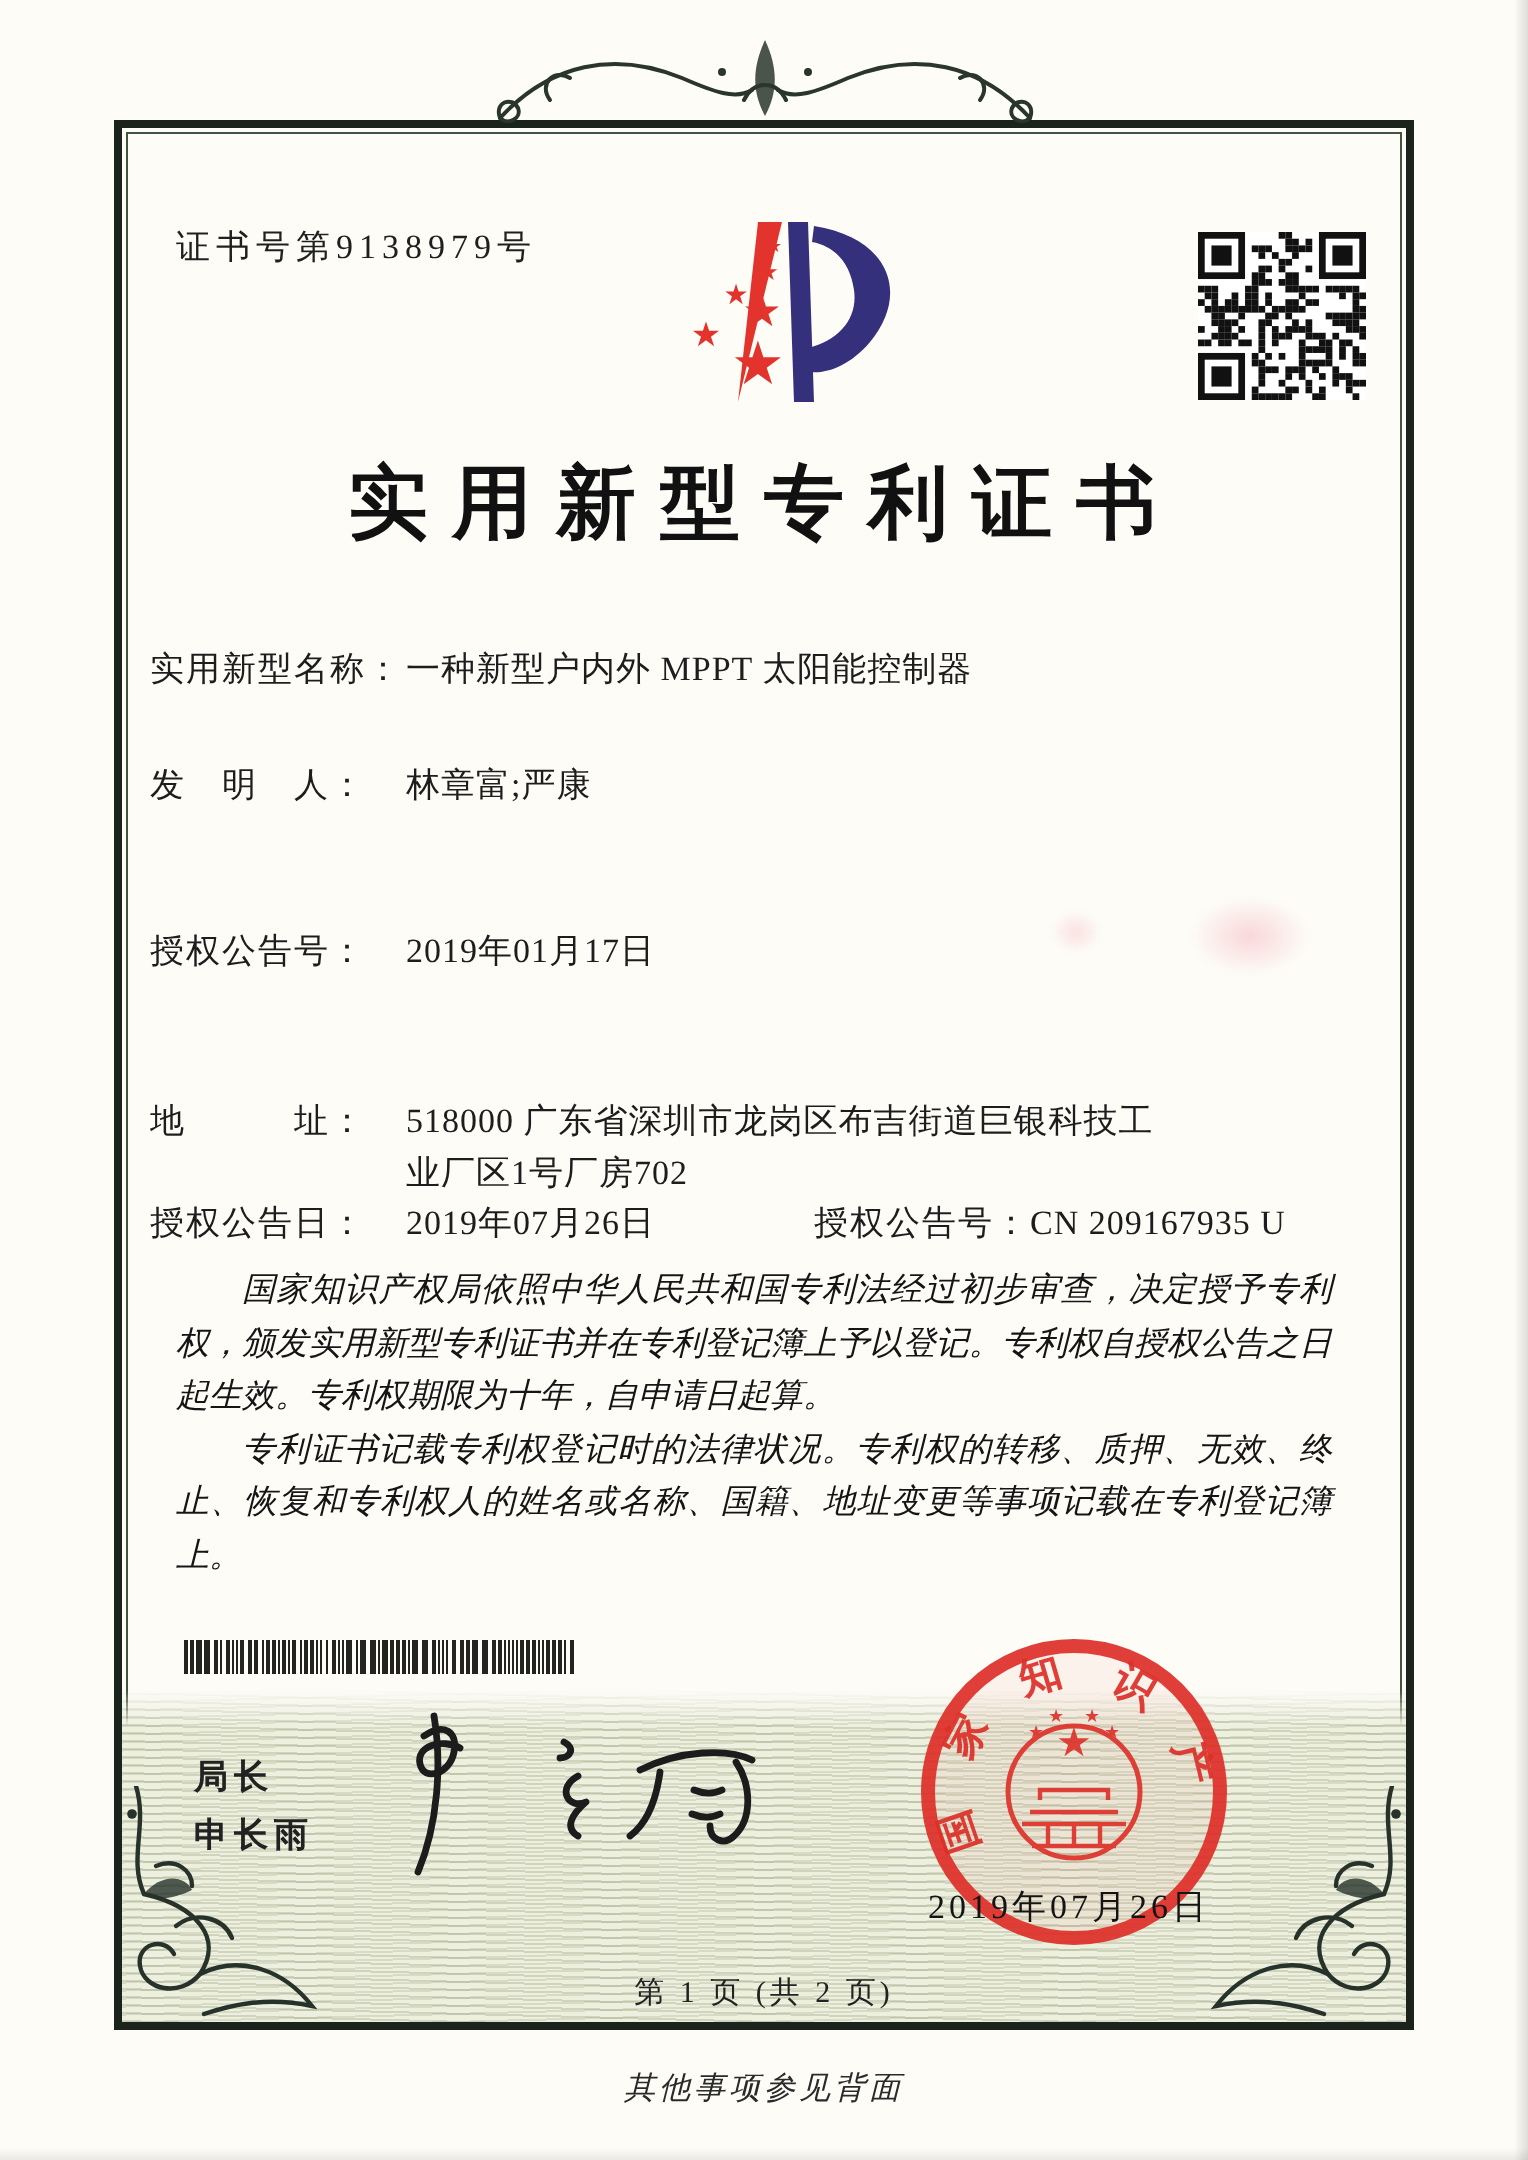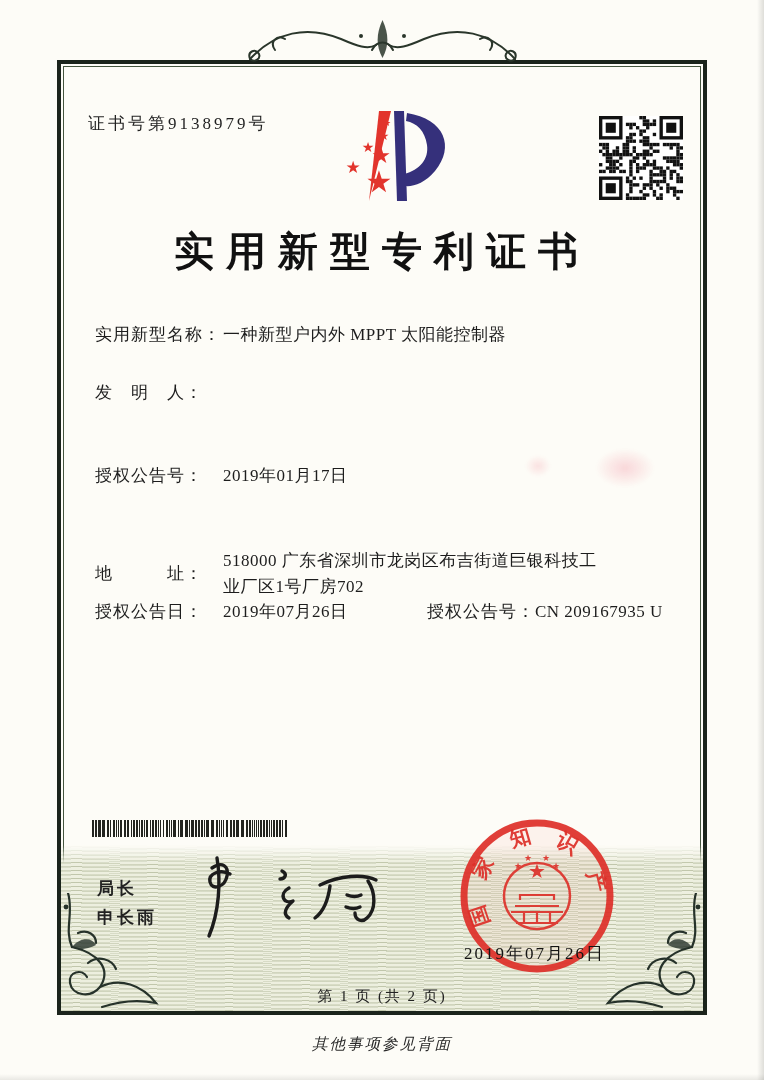--- a/index.html
+++ b/index.html
@@ -28,21 +28,21 @@
     -webkit-mask-image:linear-gradient(to bottom,rgba(0,0,0,0),#000 18px);
     mask-image:linear-gradient(to bottom,rgba(0,0,0,0),#000 18px);
   }
 
   .cert-no{position:absolute;left:88px;top:112px;font-size:17px;letter-spacing:3px;color:#1f1f1f;}
   .logo{position:absolute;left:323px;top:97px;width:152px;height:120px;}
   .qr{position:absolute;left:599px;top:116px;width:84px;height:84px;background:#fff;}
   .title{position:absolute;left:57px;top:224px;width:650px;text-align:center;
     font-size:40px;font-weight:bold;letter-spacing:12px;color:#111;}
 
-  .field-row{position:absolute;left:95px;width:585px;display:flex;font-size:17px;line-height:26px;align-items:center;}
+  .field-row{position:absolute;left:75px;width:585px;display:flex;font-size:17px;line-height:26px;}
   .f-label{flex:0 0 128px;white-space:nowrap;letter-spacing:1px;}
   .f-value{flex:1;letter-spacing:.5px;}
   .grant-pair{position:absolute;left:332px;top:0;display:flex;font-size:17px;line-height:26px;}
 
   .body-text{position:absolute;left:88px;top:632px;width:578px;font-size:16.5px;
     line-height:26.5px;text-align:justify;font-style:italic;color:#151515;}
   .body-text p{margin:0;text-indent:2em;}
 
   .barcode{position:absolute;left:92px;top:820px;width:200px;height:17px;font-size:0;}
   .barcode i{display:inline-block;height:100%;background:#23241f;vertical-align:top;}
@@ -354,38 +354,43 @@
     </svg>
 
   <div class="title">实用新型专利证书</div>
 
   <div class="field-row" style="top:322px">
     <span class="f-label">实用新型名称：</span>
     <span class="f-value">一种新型户内外 MPPT 太阳能控制器</span>
   </div>
   <div class="field-row" style="top:380px">
     <span class="f-label">发　明　人：</span>
+    <span class="f-value">林章富;严康</span>
   </div>
   <div class="field-row" style="top:463px">
     <span class="f-label">授权公告号：</span>
     <span class="f-value">2019年01月17日</span>
   </div>
   <div class="field-row" style="top:548px;width:505px">
     <span class="f-label">地　　　址：</span>
     <span class="f-value">518000 广东省深圳市龙岗区布吉街道巨银科技工业厂区1号厂房702</span>
   </div>
   <div class="field-row" style="top:599px">
     <span class="f-label">授权公告日：</span>
     <span class="f-value">2019年07月26日</span>
     <span class="grant-pair">
       <span class="f-label" style="flex-basis:auto">授权公告号：</span>
       <span class="f-value">CN 209167935 U</span>
     </span>
   </div>
 
+  <div class="body-text">
+    <p>国家知识产权局依照中华人民共和国专利法经过初步审查，决定授予专利权，颁发实用新型专利证书并在专利登记簿上予以登记。专利权自授权公告之日起生效。专利权期限为十年，自申请日起算。</p>
+    <p>专利证书记载专利权登记时的法律状况。专利权的转移、质押、无效、终止、恢复和专利权人的姓名或名称、国籍、地址变更等事项记载在专利登记簿上。</p>
+  </div>
 
   <div class="barcode" id="barcode"><i style="width:2px;margin-right:1px"></i><i style="width:2px;margin-right:1px"></i><i style="width:3px;margin-right:1px"></i><i style="width:3px;margin-right:2px"></i><i style="width:2px;margin-right:1px"></i><i style="width:1px;margin-right:2px"></i><i style="width:2px;margin-right:1px"></i><i style="width:1px;margin-right:1px"></i><i style="width:1px;margin-right:1px"></i><i style="width:2px;margin-right:2px"></i><i style="width:2px;margin-right:1px"></i><i style="width:2px;margin-right:2px"></i><i style="width:1px;margin-right:1px"></i><i style="width:2px;margin-right:1px"></i><i style="width:2px;margin-right:1px"></i><i style="width:1px;margin-right:1px"></i><i style="width:2px;margin-right:1px"></i><i style="width:1px;margin-right:1px"></i><i style="width:2px;margin-right:2px"></i><i style="width:1px;margin-right:1px"></i><i style="width:2px;margin-right:1px"></i><i style="width:2px;margin-right:1px"></i><i style="width:1px;margin-right:1px"></i><i style="width:1px;margin-right:2px"></i><i style="width:1px;margin-right:2px"></i><i style="width:2px;margin-right:1px"></i><i style="width:1px;margin-right:1px"></i><i style="width:1px;margin-right:1px"></i><i style="width:3px;margin-right:2px"></i><i style="width:1px;margin-right:1px"></i><i style="width:3px;margin-right:2px"></i><i style="width:3px;margin-right:1px"></i><i style="width:1px;margin-right:1px"></i><i style="width:3px;margin-right:1px"></i><i style="width:2px;margin-right:1px"></i><i style="width:2px;margin-right:1px"></i><i style="width:2px;margin-right:1px"></i><i style="width:1px;margin-right:1px"></i><i style="width:3px;margin-right:2px"></i><i style="width:3px;margin-right:2px"></i><i style="width:2px;margin-right:1px"></i><i style="width:1px;margin-right:1px"></i><i style="width:1px;margin-right:1px"></i><i style="width:1px;margin-right:2px"></i><i style="width:2px;margin-right:2px"></i><i style="width:2px;margin-right:1px"></i><i style="width:2px;margin-right:1px"></i><i style="width:3px;margin-right:2px"></i><i style="width:3px;margin-right:2px"></i><i style="width:2px;margin-right:1px"></i><i style="width:2px;margin-right:1px"></i><i style="width:1px;margin-right:1px"></i><i style="width:1px;margin-right:1px"></i><i style="width:1px;margin-right:1px"></i><i style="width:1px;margin-right:1px"></i><i style="width:2px;margin-right:1px"></i><i style="width:2px;margin-right:1px"></i><i style="width:2px;margin-right:1px"></i><i style="width:1px;margin-right:1px"></i><i style="width:1px;margin-right:1px"></i><i style="width:2px;margin-right:1px"></i><i style="width:2px;margin-right:1px"></i><i style="width:2px;margin-right:1px"></i><i style="width:1px;margin-right:2px"></i><i style="width:2px;margin-right:1px"></i></div>
 
   <div class="commissioner">局长</div>
   <div class="commissioner-name">申长雨</div>
 
   <svg class="signature" viewBox="0 0 210 110">
     <g stroke="#1c1c1c" stroke-width="3.4" fill="none" stroke-linecap="round" stroke-linejoin="round">
       <path d="M22,23 c10,-7 17,-2 15,8 c-2,11 -15,15 -17,6 c-2,-9 11,-13 20,-8"></path>
       <path d="M27,13 c4,24 2,54 -8,78"></path>

